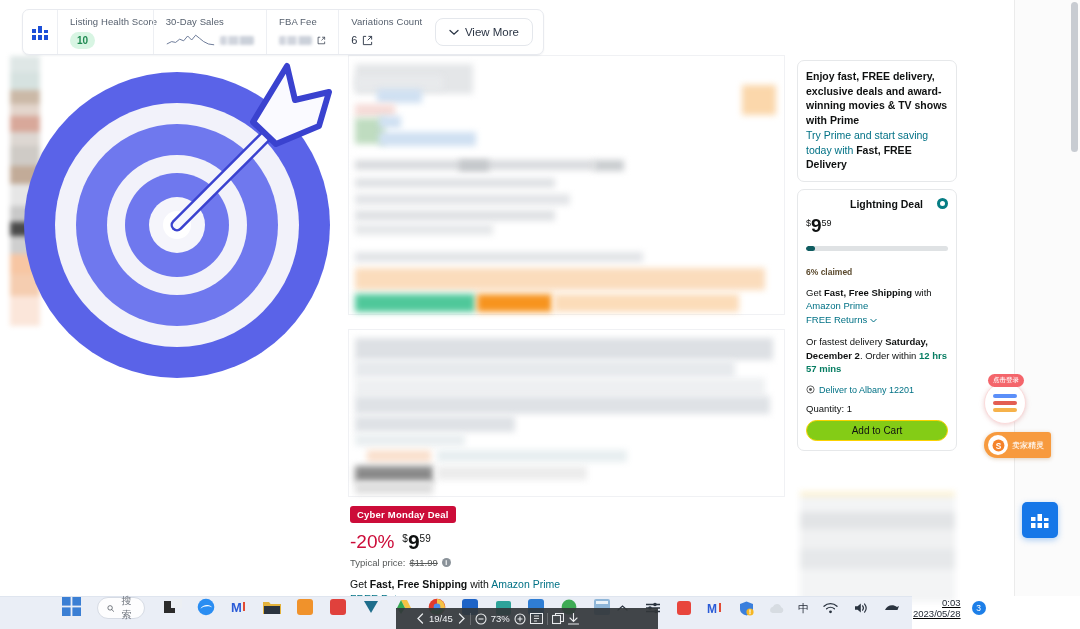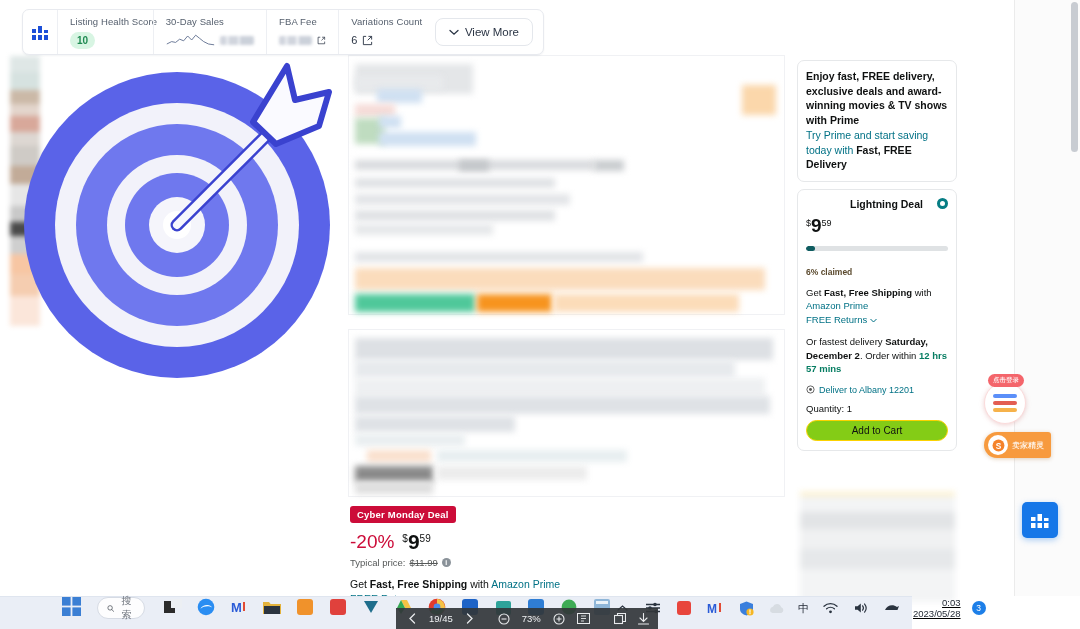--- a/index.html
+++ b/index.html
@@ -199,22 +199,22 @@
 
   
   .right-gutter { position: absolute; left: 1014px; top: 0; width: 66px; height: 596px; background: #fbfbfb; border-left: 1px solid #ebebeb; }
   .scrollbar { position: absolute; right: 2px; top: 2px; width: 7px; height: 150px; border-radius: 4px; background: #c8ccd2; }
 
   
   .pdf-bar {
     position: absolute; left: 396px; top: 608px;
     width: 262px; height: 21px;
     background: rgba(50,54,58,.92);
-    display: flex; align-items: center; gap: 12px;
-    padding: 0 12px; z-index: 70; color: #e8eaec;
+    display: flex; align-items: center; gap: 4px;
+    padding: 0 20px; z-index: 70; color: #e8eaec;
   }
   .pdf-bar .sep { width: 1px; height: 12px; background: rgba(255,255,255,.22); }
   .pdf-txt { font-size: 9.5px; color: #f0f2f4; white-space: nowrap; }
   .pdf-ico { display: flex; align-items: center; justify-content: center; cursor: pointer; }
 
   
   .taskbar {
     position: absolute; left: 0; bottom: 0; width: 912px; height: 33px;
     background: #eaeef6; display: flex; align-items: flex-start; z-index: 60;
     border-top: 1px solid #dfe5ef;

